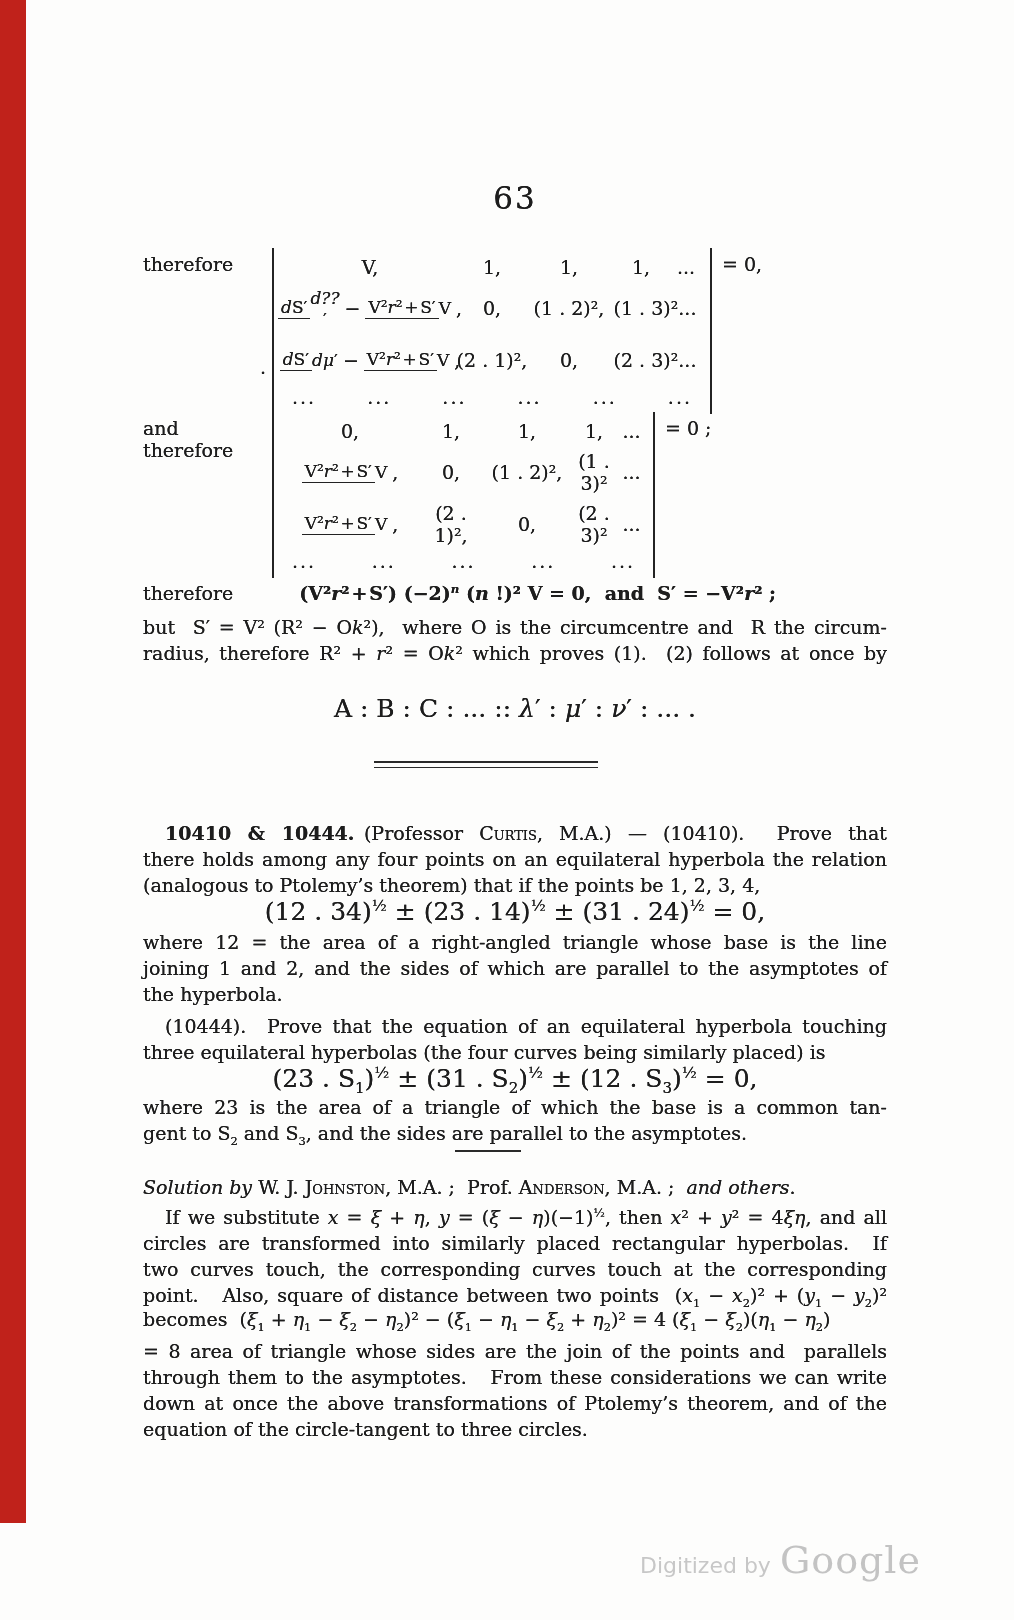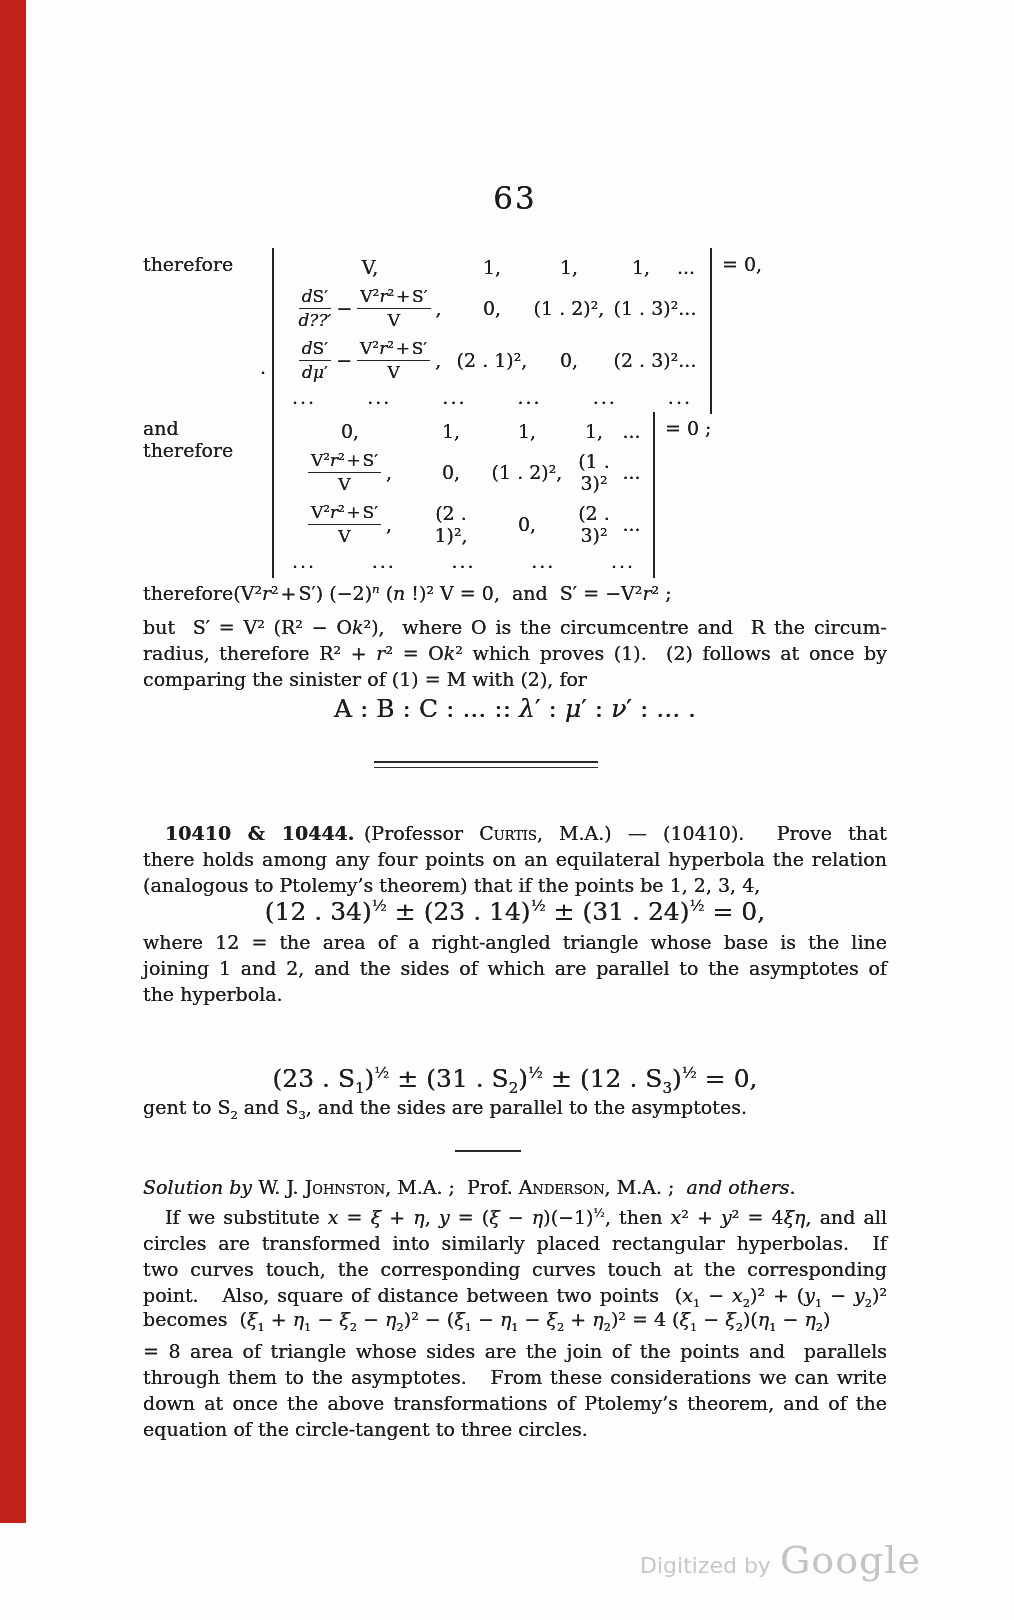--- a/index.html
+++ b/index.html
@@ -29,21 +29,21 @@
   .det1 .det-matrix{width:440px;}
   .det2 .det-matrix{width:383px;}
   .det-row{display:grid;align-items:center;}
   .det1 .det-row{grid-template-columns:172px 72px 82px 62px 1fr;}
   .det2 .det-row{grid-template-columns:132px 70px 82px 52px 1fr;}
   .det-row .cc{text-align:center;}
   .r1{height:30px;}
   .rfrac{height:52px;}
   .span2{grid-column:4 / 6;}
   .fx{display:flex;align-items:center;justify-content:center;gap:5px;}
-  .frac{display:inline-flex;flex-direction:column;align-items:center;font-size:17px;line-height:1.18;}
+  .frac{display:inline-flex;flex-direction:row;align-items:center;font-size:17px;line-height:1.18;}
   .fn{border-bottom:1.7px solid #232323;padding:0 3px 1px;white-space:nowrap;}
   .fd{padding-top:1px;}
   .dots{display:flex;justify-content:space-between;padding:0 8px;height:24px;letter-spacing:2px;}
   .det-rhs{padding-top:5px;margin-left:10px;white-space:nowrap;}
   .stray-dot{position:absolute;left:117px;top:108px;}
   
   .div-double{position:absolute;left:374px;top:761px;width:224px;height:4px;
     border-top:2.5px solid #2a2a2a;border-bottom:1.8px solid #2a2a2a;}
   .div-short{position:absolute;left:455px;top:1150px;width:66px;border-top:2px solid #2a2a2a;}
   
@@ -159,51 +159,55 @@
           <span>...</span>
           <span>...</span>
           <span>...</span>
           <span>...</span>
       </div>
     </div>
     <div class="det-rhs">= 0 ;</div>
   </div>
 
   <div class="block" style="top:580px;">
-    <span>therefore</span><span style="">(V²<i>r</i>² + S′) (−2)<sup><i>n</i></sup> (<i>n</i> !)² V = 0, &nbsp;and &nbsp;S′ = −V²<i>r</i>² ;</span>
+    <span>therefore</span><span style="margin-left:66px;font-weight:bold;">(V²<i>r</i>² + S′) (−2)<sup><i>n</i></sup> (<i>n</i> !)² V = 0, &nbsp;and &nbsp;S′ = −V²<i>r</i>² ;</span>
   </div>
 
   <div class="block" style="top:614px;">
     <div class="jl">but &nbsp;S′ = V² (R² − O<i>k</i>²), &nbsp;where O is the circumcentre and &nbsp;R the circum-</div>
     <div class="jl">radius, therefore R² + <i>r</i>² = O<i>k</i>² which proves (1). &nbsp;(2) follows at once by</div>
-    <div class="jl jl-end">comparing the sinister of (1) = M with (2), for</div>
   </div>
 
   <div class="block center eq" style="top:696px;">A : B : C : ... :: <i>λ</i>′ : <i>μ</i>′ : <i>ν</i>′ : ... .</div>
 
   <div class="div-double"></div>
 
   <div class="block" style="top:820px;">
     <div class="jl indent"><b>10410 &amp; 10444.</b> (Professor C<span class="sc">urtis</span>, M.A.) — (10410). &nbsp;Prove that</div>
     <div class="jl">there holds among any four points on an equilateral hyperbola the relation</div>
     <div class="jl jl-end">(analogous to Ptolemy’s theorem) that if the points be 1, 2, 3, 4,</div>
   </div>
 
   <div class="block center eq" style="top:899px;">(12 . 34)<sup>½</sup> ± (23 . 14)<sup>½</sup> ± (31 . 24)<sup>½</sup> = 0,</div>
 
   <div class="block" style="top:929px;">
     <div class="jl">where 12 = the area of a right-angled triangle whose base is the line</div>
     <div class="jl">joining 1 and 2, and the sides of which are parallel to the asymptotes of</div>
     <div class="jl jl-end">the hyperbola.</div>
   </div>
 
+  <div class="block" style="top:1013px;">
+    <div class="jl indent">(10444). &nbsp;Prove that the equation of an equilateral hyperbola touching</div>
+    <div class="jl jl-end">three equilateral hyperbolas (the four curves being similarly placed) is</div>
+  </div>
 
   <div class="block center eq" style="top:1066px;">(23 . S<sub>1</sub>)<sup>½</sup> ± (31 . S<sub>2</sub>)<sup>½</sup> ± (12 . S<sub>3</sub>)<sup>½</sup> = 0,</div>
 
   <div class="block" style="top:1094px;">
+    <div class="jl">where 23 is the area of a triangle of which the base is a common tan-</div>
     <div class="jl jl-end">gent to S<sub>2</sub> and S<sub>3</sub>, and the sides are parallel to the asymptotes.</div>
   </div>
 
   <div class="div-short"></div>
 
   <div class="block" style="top:1174px;"><i>Solution by</i> W. J. J<span class="sc">ohnston</span>, M.A. ; &nbsp;Prof. A<span class="sc">nderson</span>, M.A. ; &nbsp;<i>and others</i>.</div>
 
   <div class="block" style="top:1204px;">
     <div class="jl indent">If we substitute <i>x</i> = <i>ξ</i> + <i>η</i>, <i>y</i> = (<i>ξ</i> − <i>η</i>)(−1)<sup>½</sup>, then <i>x</i>² + <i>y</i>² = 4<i>ξη</i>, and all</div>
     <div class="jl">circles are transformed into similarly placed rectangular hyperbolas. &nbsp;If</div>

